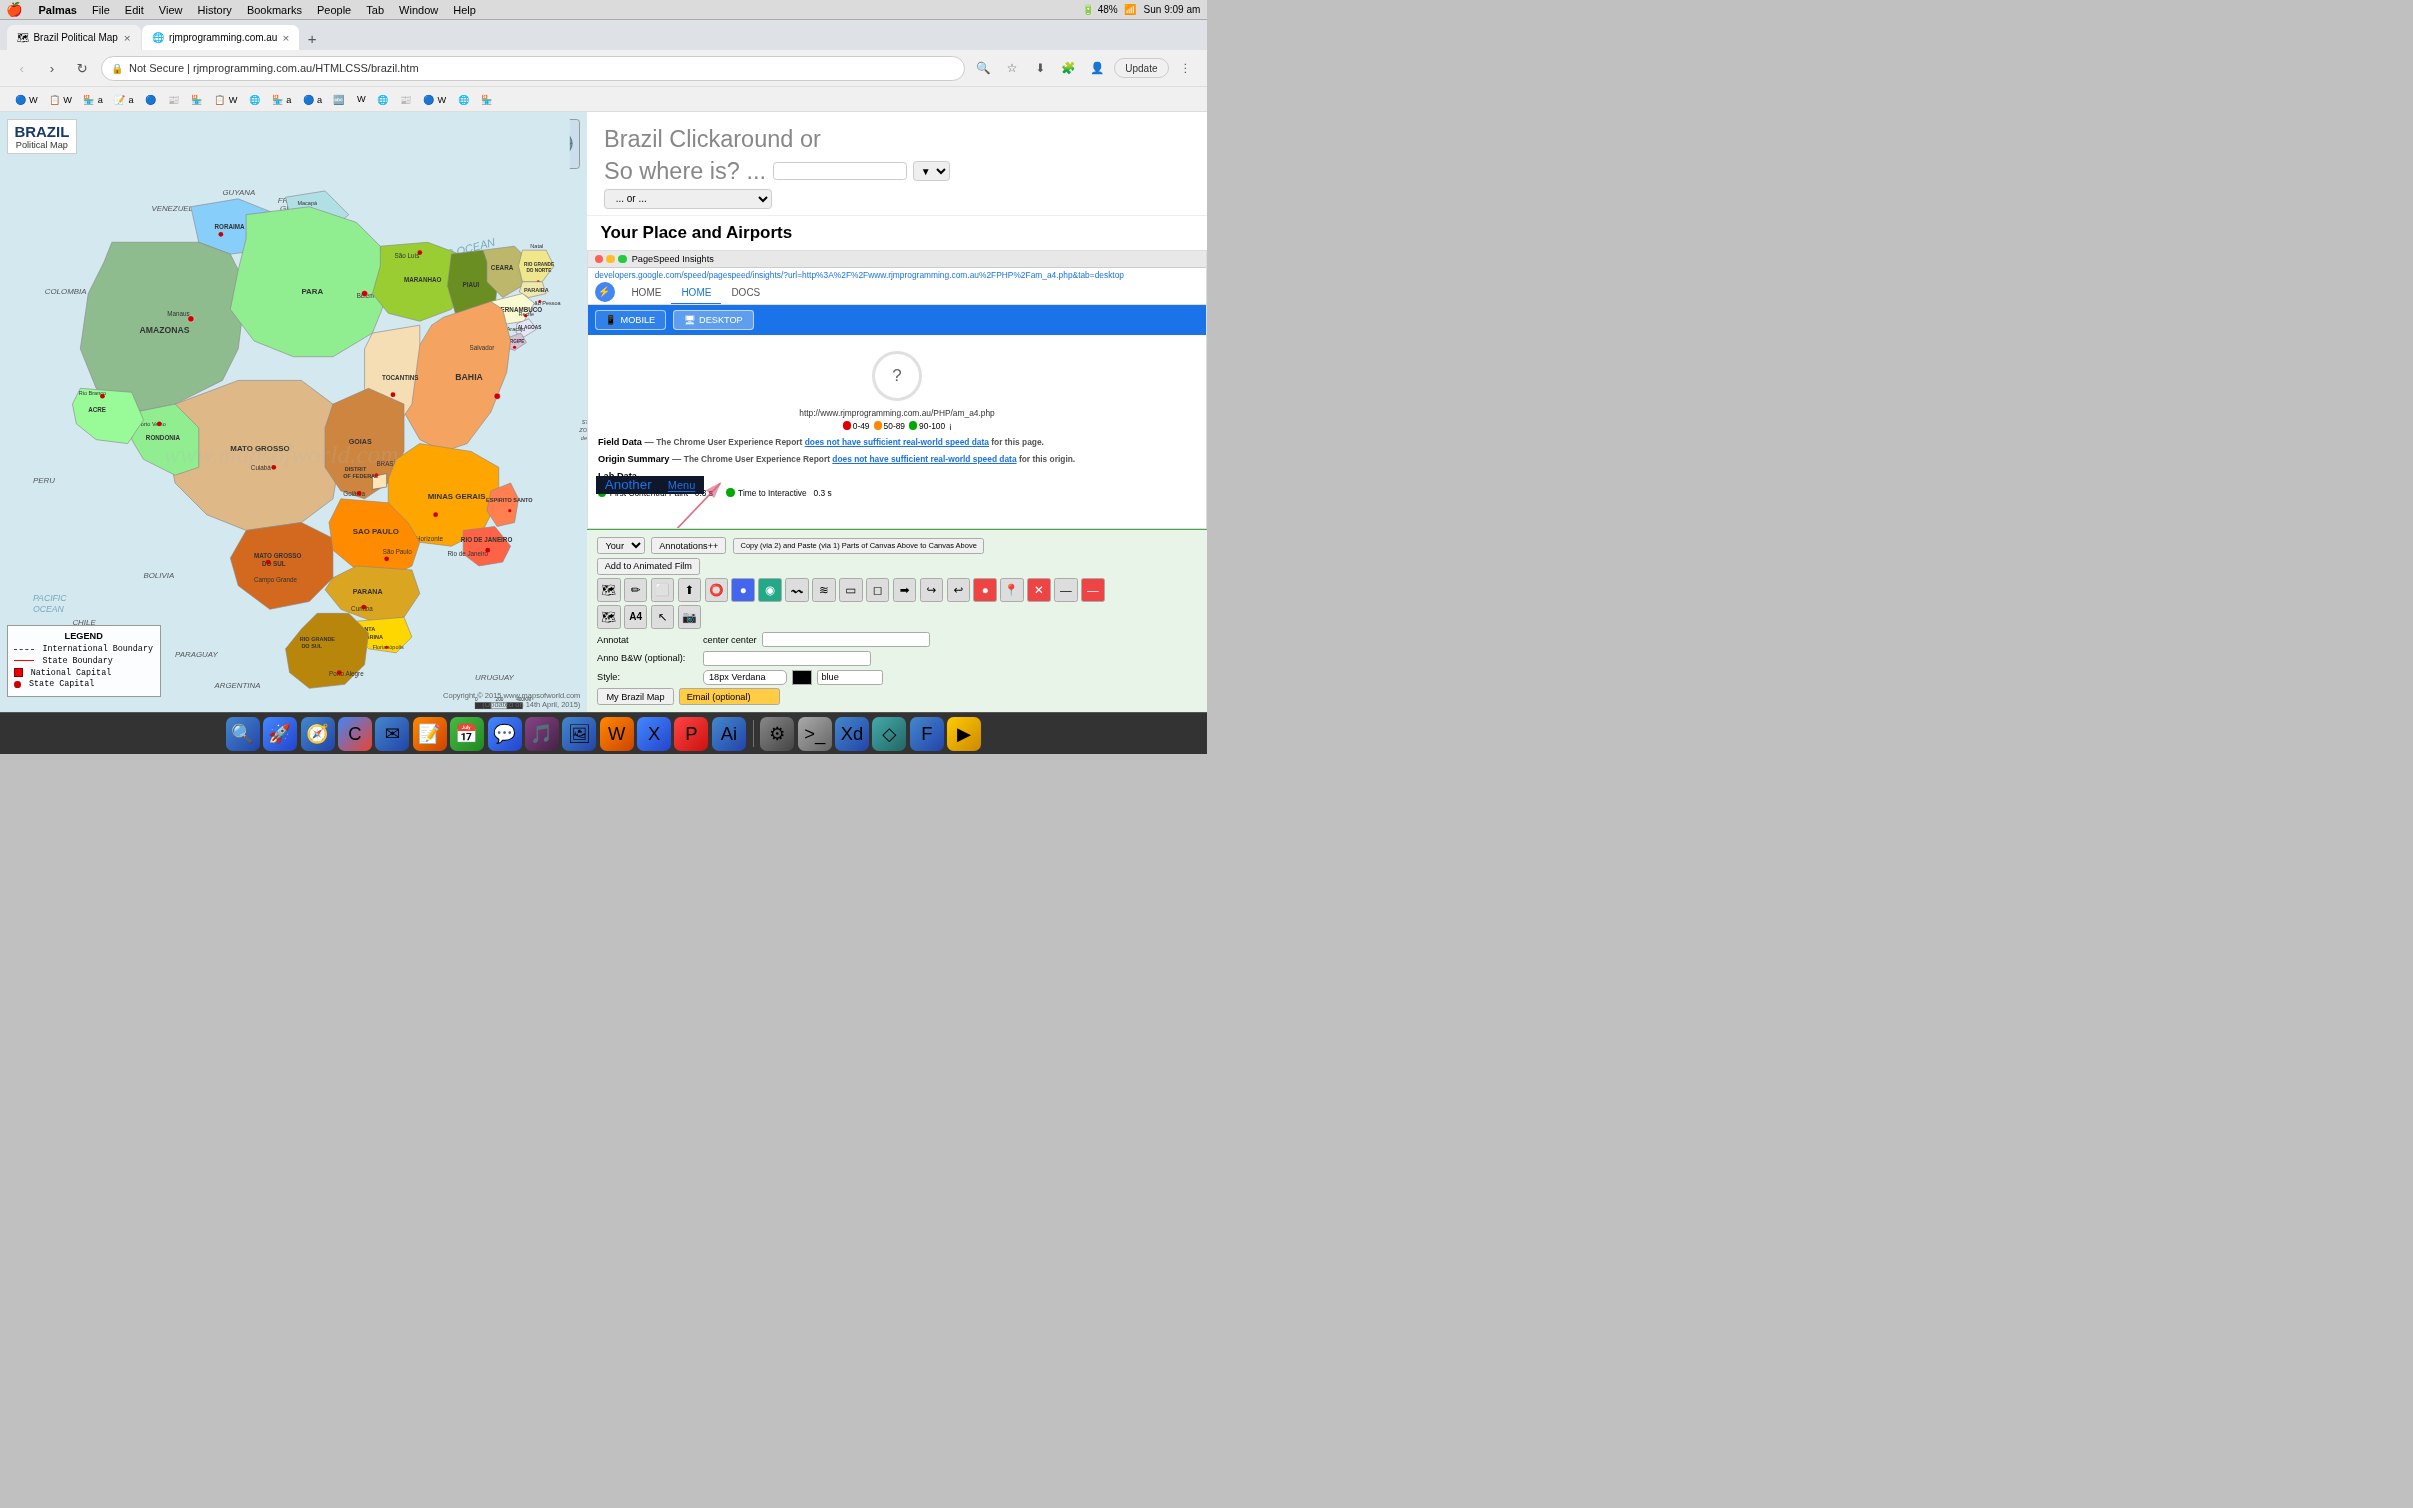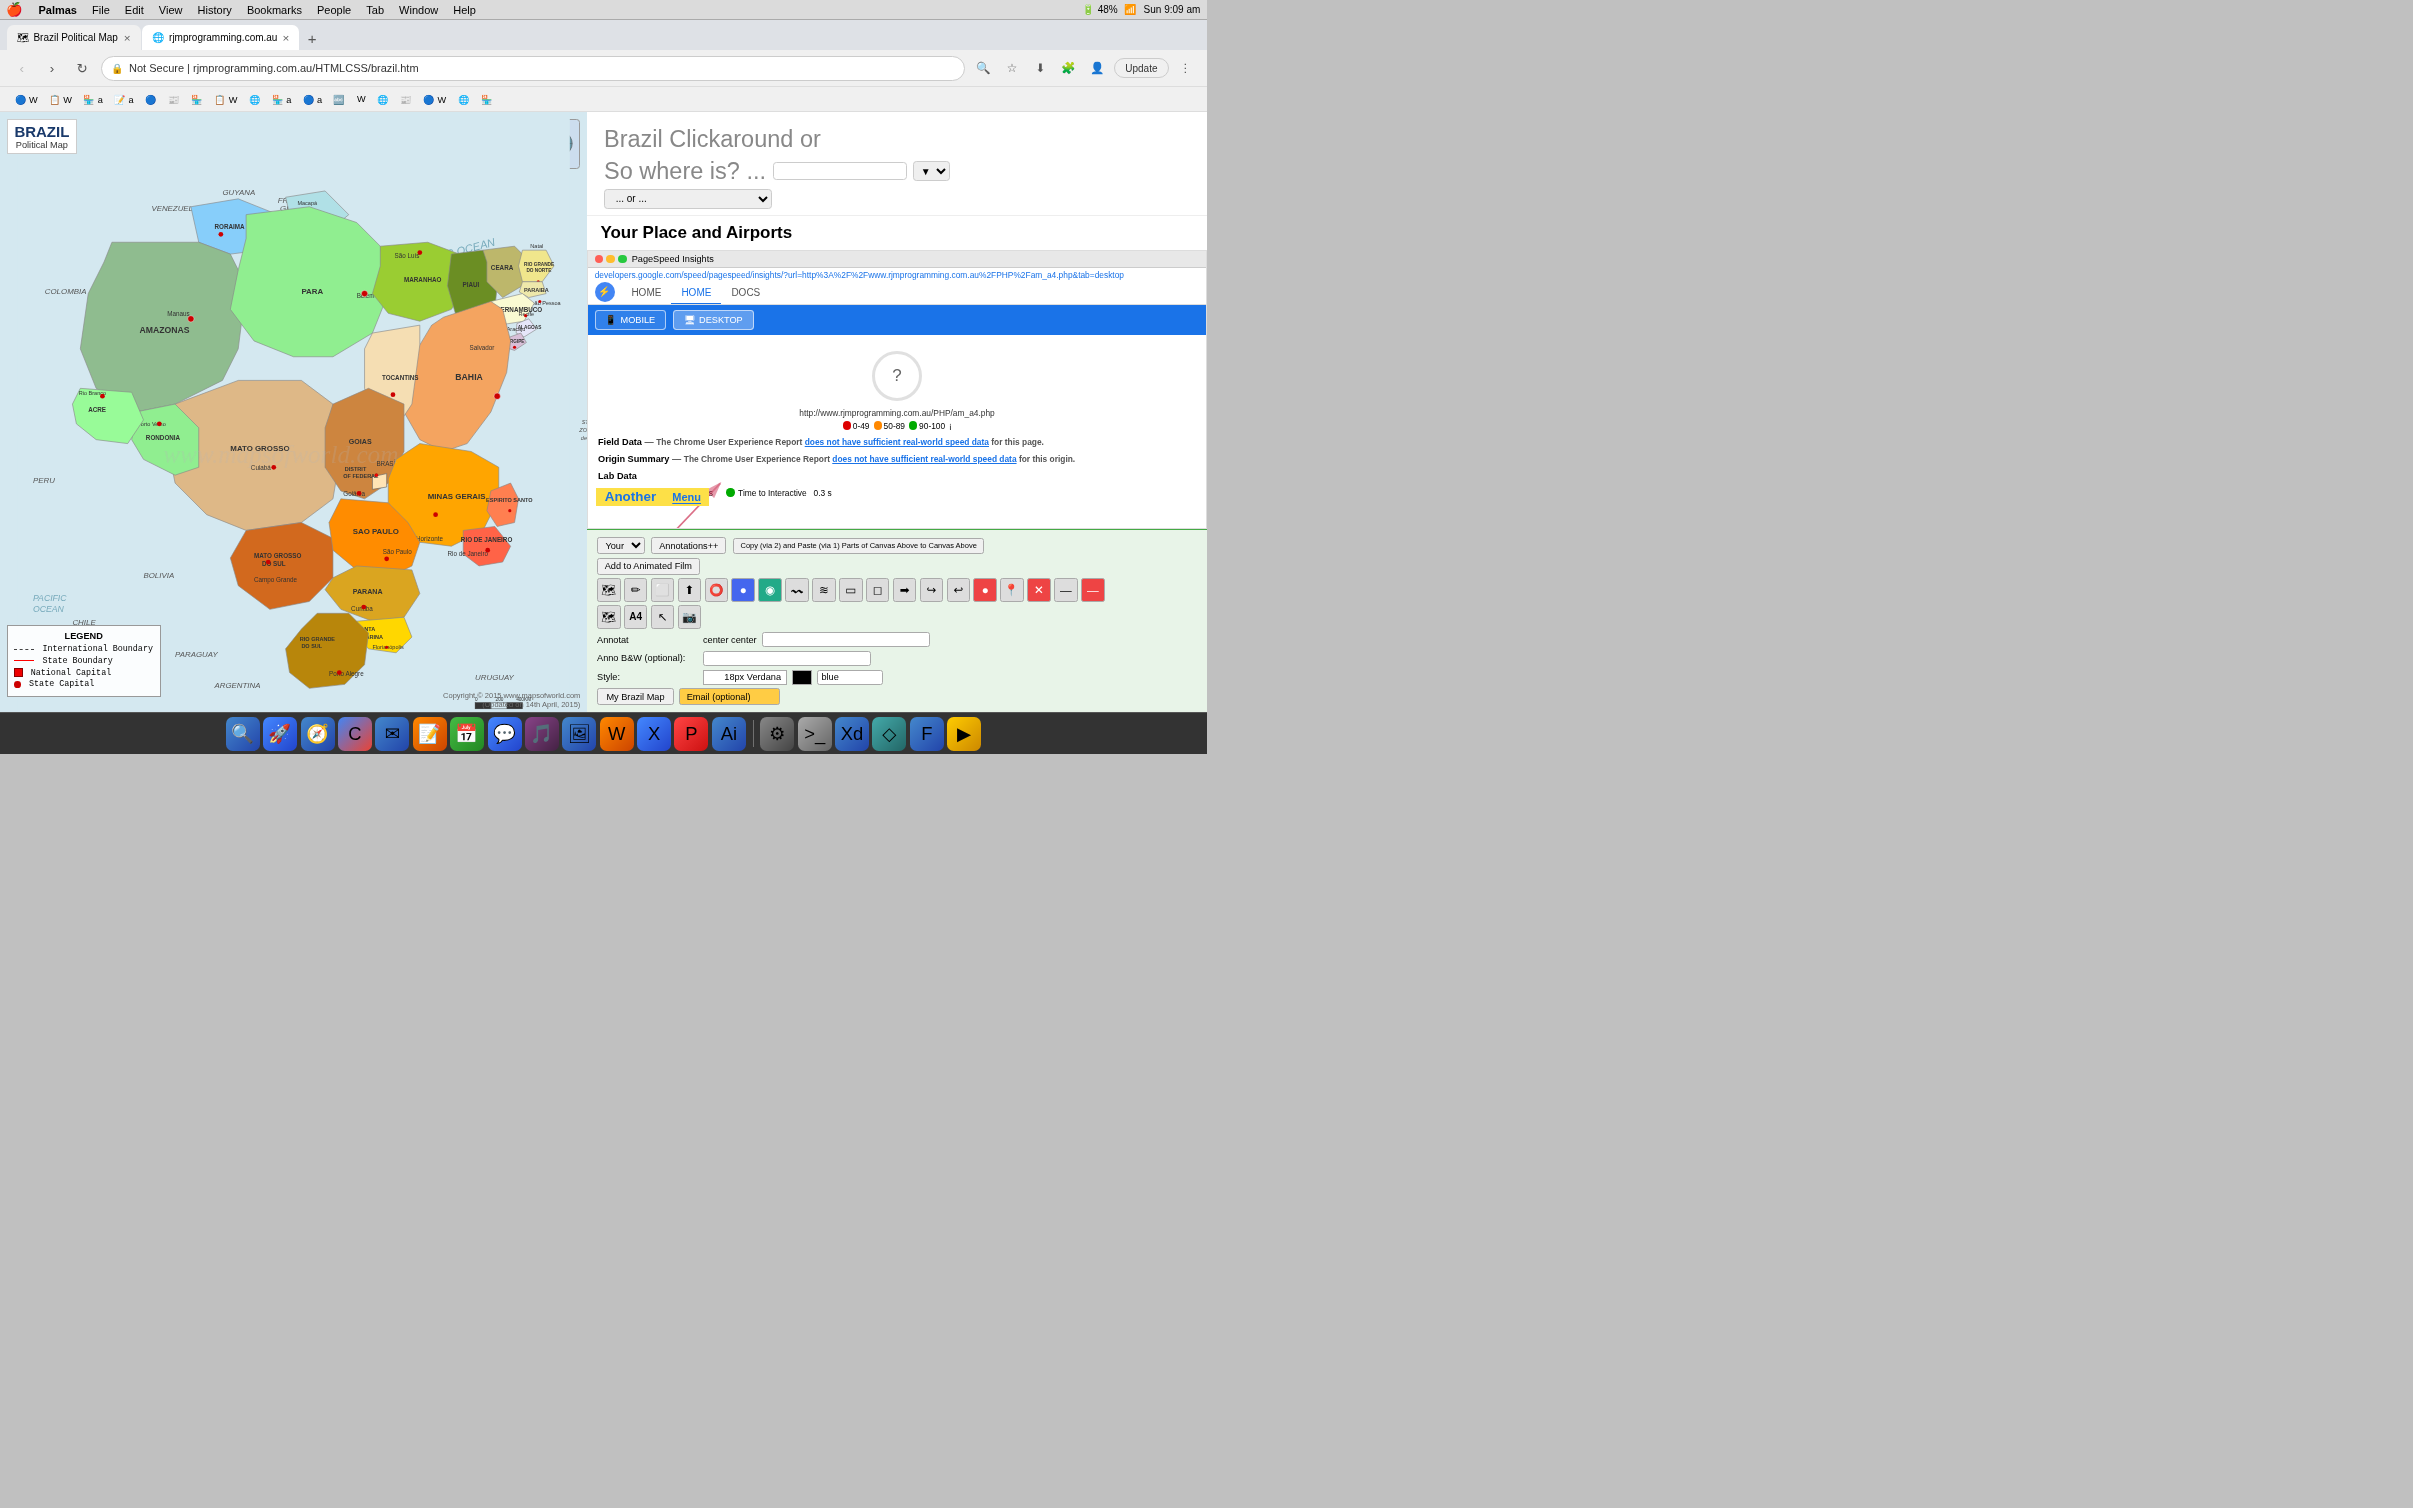--- a/index.html
+++ b/index.html
@@ -567,25 +567,24 @@
     .anno-label { font-size: 9.2px; min-width: 101px; }
     .anno-text-input {
       border: 0.8px solid #aaa;
       border-radius: 2.5px;
       padding: 1.7px 5px;
       font-size: 9.2px;
       width: 168px;
     }
     .anno-style-input {
       border: 0.8px solid #aaa;
-      border-radius: 0;
+      border-radius: 5px;
       padding: 1.7px 5px;
       font-size: 9.2px;
       width: 84px;
-      text-align: right;
     }
     .anno-color-swatch {
       width: 20px; height: 15px;
       background: #000;
       border: 0.8px solid #aaa;
       cursor: pointer;
     }
     .anno-color-text {
       border: 0.8px solid #aaa;
       border-radius: 2.5px;
@@ -1089,21 +1088,21 @@
           <svg style="position:absolute;top:0;left:-587px;width:1173px;height:100%;pointer-events:none;z-index:200;" viewBox="0 0 1400 334.812" width="1173" height="281">
             <defs>
               <marker id="arrowhead" markerWidth="10" markerHeight="7" refX="9" refY="3.5" orient="auto">
                 <polygon points="0 0, 10 3.5, 0 7" fill="#cc3355" opacity="0.7"></polygon>
               </marker>
             </defs>
             <line x1="660" y1="490" x2="860" y2="280" stroke="#cc3355" stroke-width="2" opacity="0.7" marker-end="url(#arrowhead)"></line>
           </svg>
         </div>
 
-        <div style="position:absolute;bottom:22px;left:8.4px;z-index:30;background:#fde047;padding:1.7px;font-weight:bold;">
+        <div style="position:absolute;bottom:34px;left:8.4px;z-index:30;background:#0f172a;padding:1.7px;">
           <a class="another-link">Another</a>
           <a class="pagespeed-menu">Menu</a>
         </div>
       </div>
 
       <div id="annotations-panel">
 
         <div class="anno-row">
           <select class="anno-select">
             <option>Your</option>

